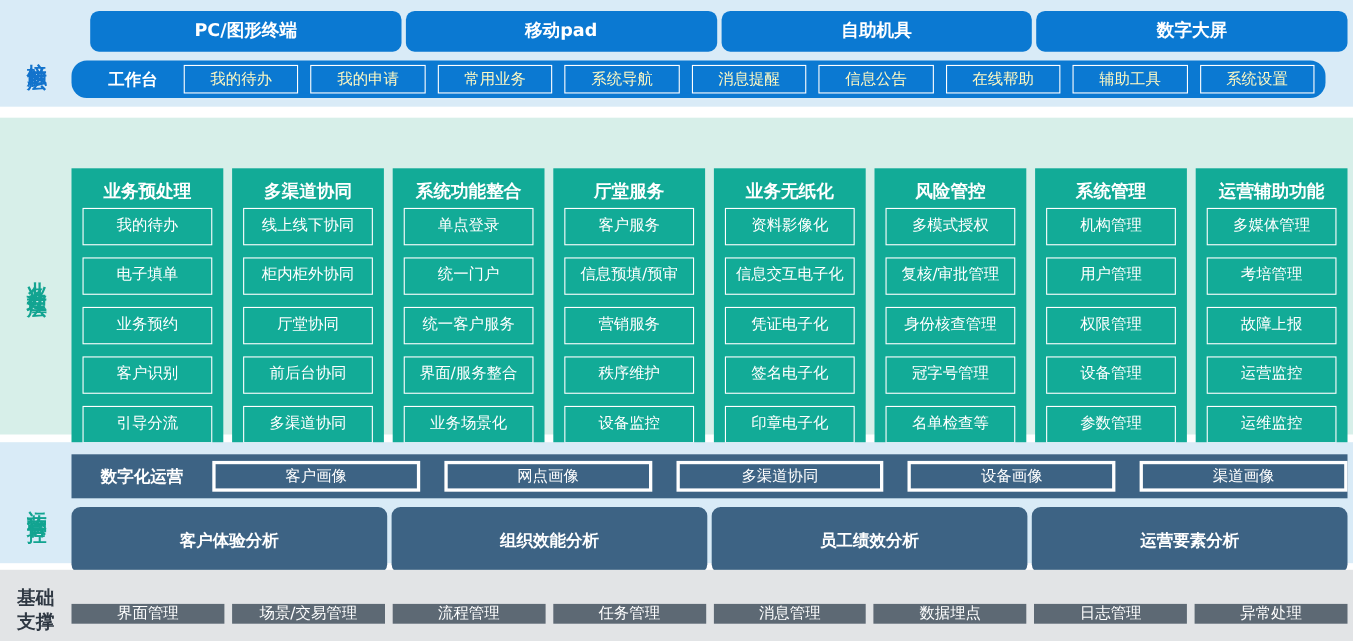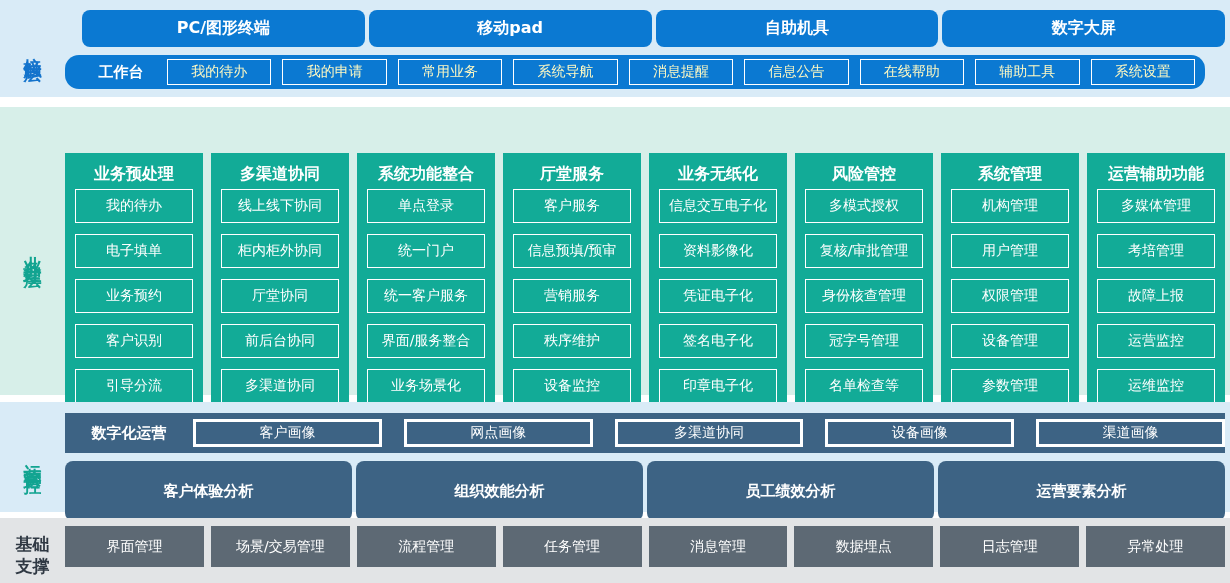--- a/index.html
+++ b/index.html
@@ -80,21 +80,21 @@
   }
   .analysis-row { margin-top: 8px; display: flex; gap: 4px; margin-right: 5px; height: 60px; }
   .analysis {
     flex: 1; background: #3d6384; border-radius: 8px;
     color: #fff; font-weight: bold; font-size: 15px;
     display: flex; align-items: center; justify-content: center;
   }
 
   
   .layer4 { height: 74px; background: #e2e4e6; padding-top: 8px; }
-  .found-row { display: flex; gap: 7px; margin-right: 5px; height: 41px; }
+  .found-row { display: flex; gap: 7px; margin-right: 5px; height: 41px; align-items: flex-end; }
   .found {
     flex: 1; background: #5d6974; color: #fff; font-size: 14px;
     display: flex; align-items: center; justify-content: center; white-space: nowrap;
   }
 </style>
 </head>
 <body>
 
 <div class="layer layer1">
   <div class="vlabel">
@@ -163,22 +163,22 @@
           <div class="col-item">客户服务</div>
           <div class="col-item">信息预填/预审</div>
           <div class="col-item">营销服务</div>
           <div class="col-item">秩序维护</div>
           <div class="col-item">设备监控</div>
         </div>
     </div>
       <div class="col">
       <div class="col-title">业务无纸化</div>
       <div class="col-items">
+          <div class="col-item">资料影像化</div>
           <div class="col-item">信息交互电子化</div>
-          <div class="col-item">资料影像化</div>
           <div class="col-item">凭证电子化</div>
           <div class="col-item">签名电子化</div>
           <div class="col-item">印章电子化</div>
         </div>
     </div>
       <div class="col">
       <div class="col-title">风险管控</div>
       <div class="col-items">
           <div class="col-item">多模式授权</div>
           <div class="col-item">复核/审批管理</div>

